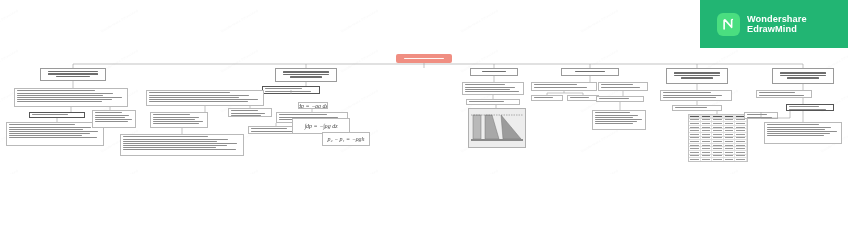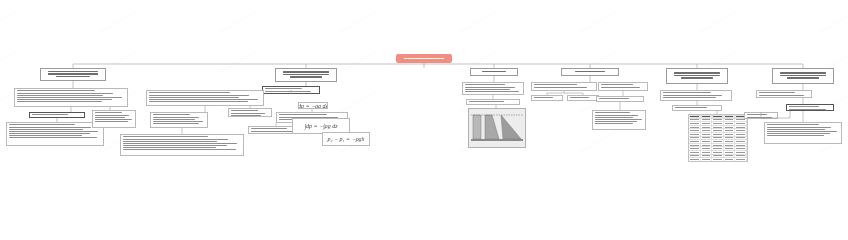--- a/index.html
+++ b/index.html
@@ -760,13 +760,24 @@
             <div class="tl" style="width: 80%;"></div>
             <div class="tl" style="width: 97%;"></div>
             <div class="tl" style="width: 88%;"></div>
             <div class="tl" style="width: 79%;"></div>
           </div>
         </div>
         <span class="sr-only">Descripción del funcionamiento, rango de medida, exactitud y aplicaciones industriales</span>
       </div>
     </div>
 
+  <div id="brand">
+    <span class="logo">
+      <svg viewBox="0 0 24 24" aria-hidden="true">
+        <path d="M5 19V5.6c0-.9 1.1-1.3 1.7-.6L17 16.5V5.2c0-.6.5-1.2 1.1-1.2" fill="none" stroke="#ffffff" stroke-width="2.6" stroke-linecap="round" stroke-linejoin="round"></path>
+      </svg>
+    </span>
+    <span class="btext">
+      <span>Wondershare</span><br>
+      <span>EdrawMind</span>
+    </span>
+  </div>
 </div>
 
 </body></html>

